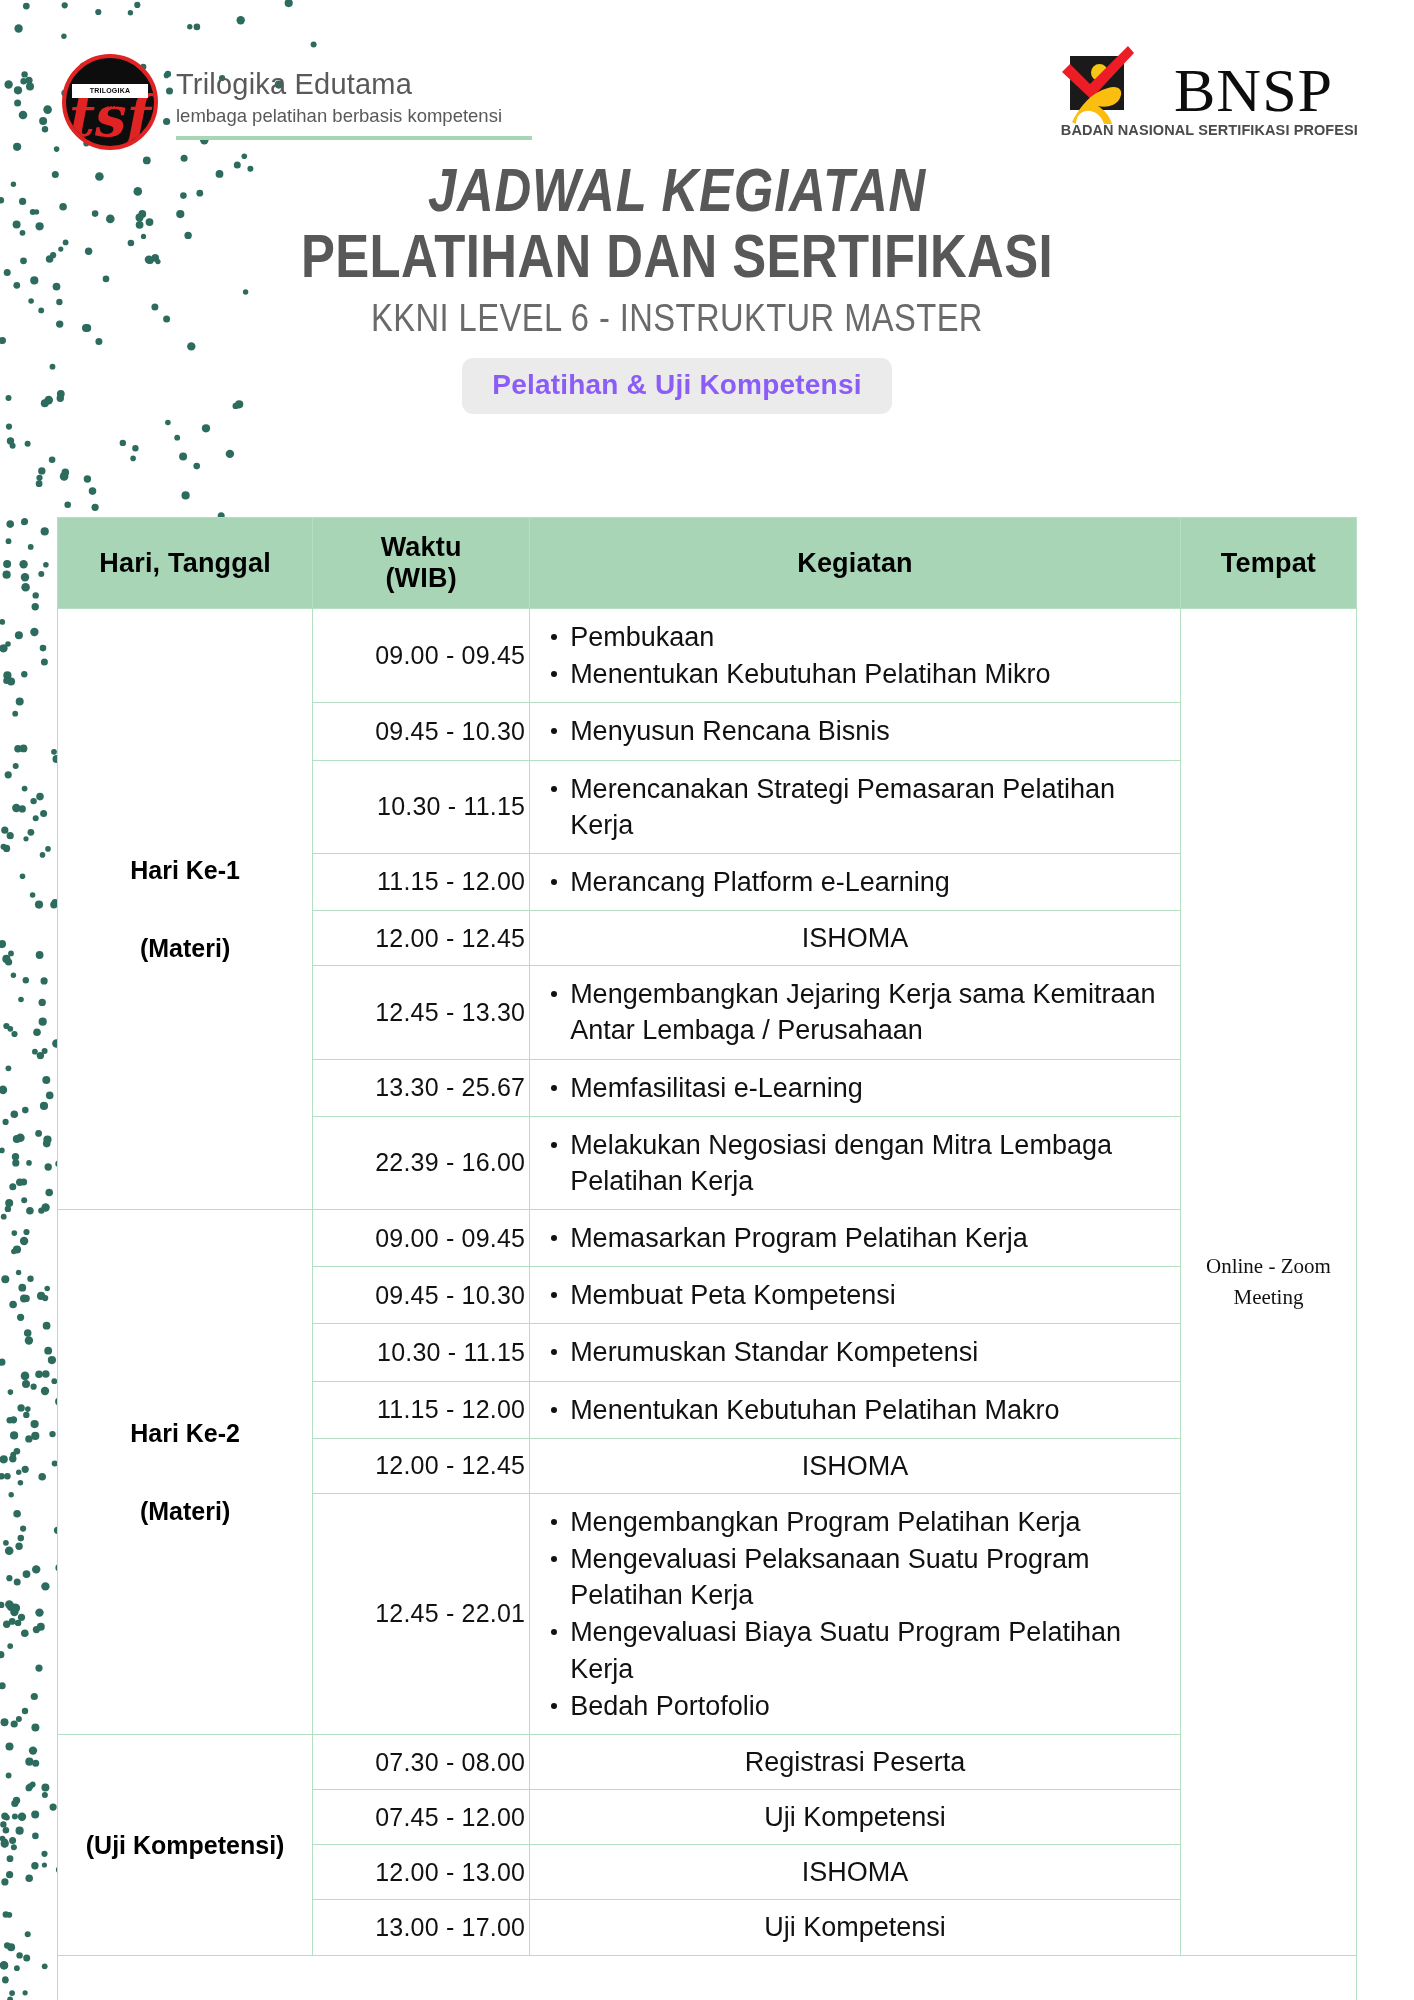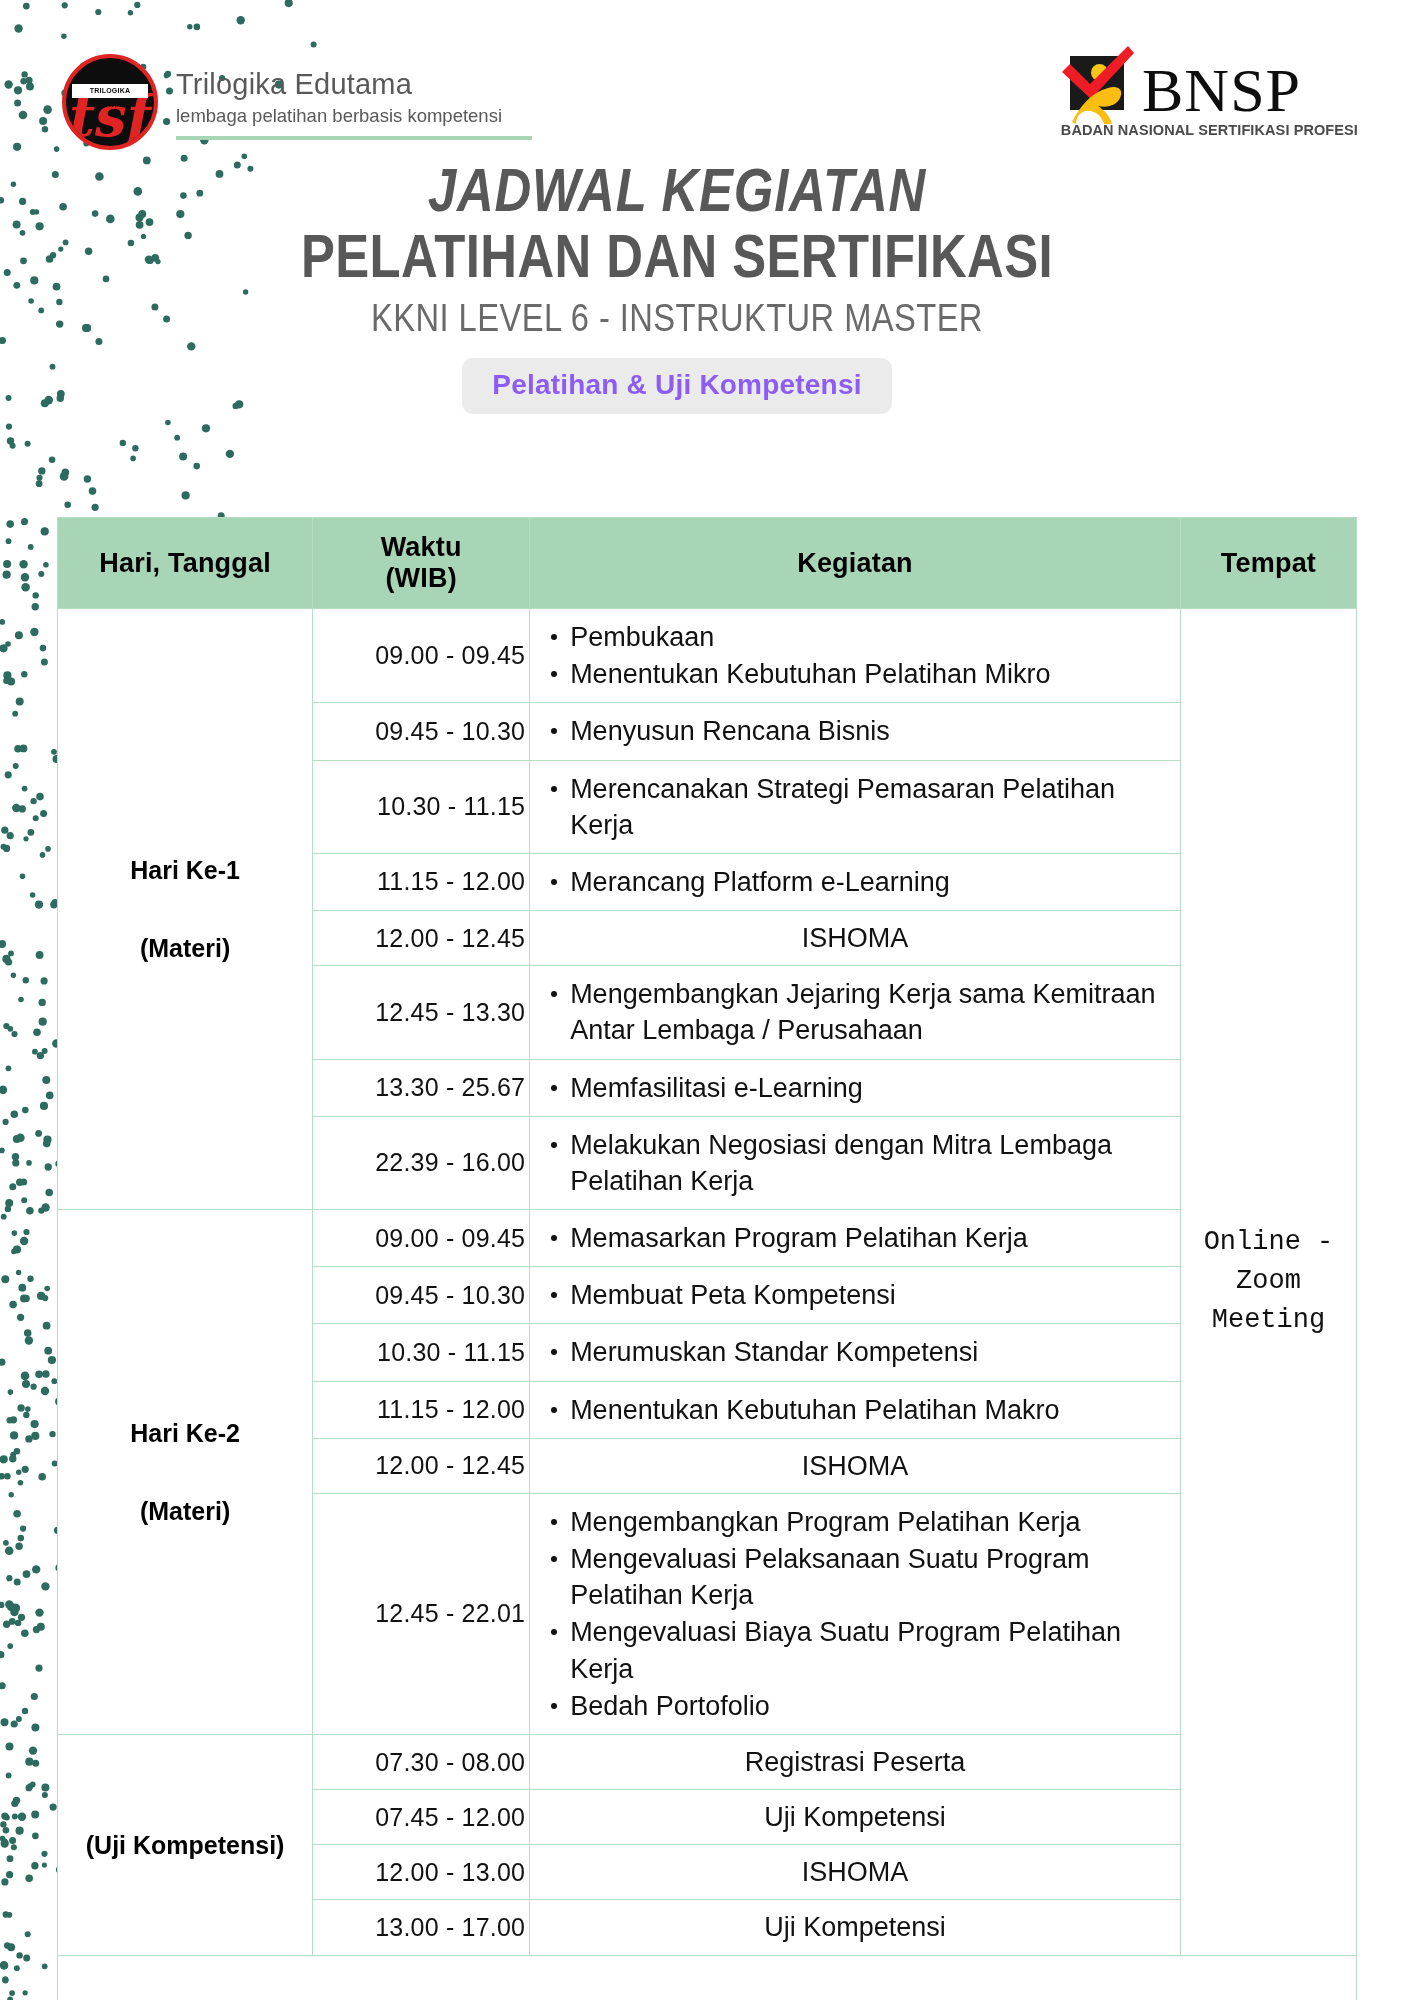--- a/index.html
+++ b/index.html
@@ -137,20 +137,21 @@
     position: absolute;
     left: 8px; top: 38px;
     width: 66px; height: 40px;
   }
   .bnsp-word {
     font-family: "Liberation Serif", serif;
     font-size: 62px;
     line-height: 60px;
     color: #0d0d0d;
     letter-spacing: 1px;
+    margin-left: 32px;
   }
   .bnsp-sub {
     margin-top: 2px;
     text-align: right;
     font-size: 14.5px;
     font-weight: bold;
     color: #4a4a4a;
     letter-spacing: .1px;
   }
 
@@ -283,22 +284,22 @@
     border-radius: 50%;
     background: #111;
   }
   td.act.center {
     text-align: center;
     padding-left: 10px;
   }
 
   td.place {
     text-align: center;
-    font-family: Liberation Mono, monospace;
-    font-size: 27px;
+    font-family: Liberation Serif, serif;
+    font-size: 21px;
     line-height: 1.45;
     color: #111;
   }
 
   tr.spacer td {
     height: 78px;
     border-left-color: #b6dec3;
     border-right-color: #b6dec3;
     border-top-color: #b6dec3;
     border-bottom-color: #ffffff;

